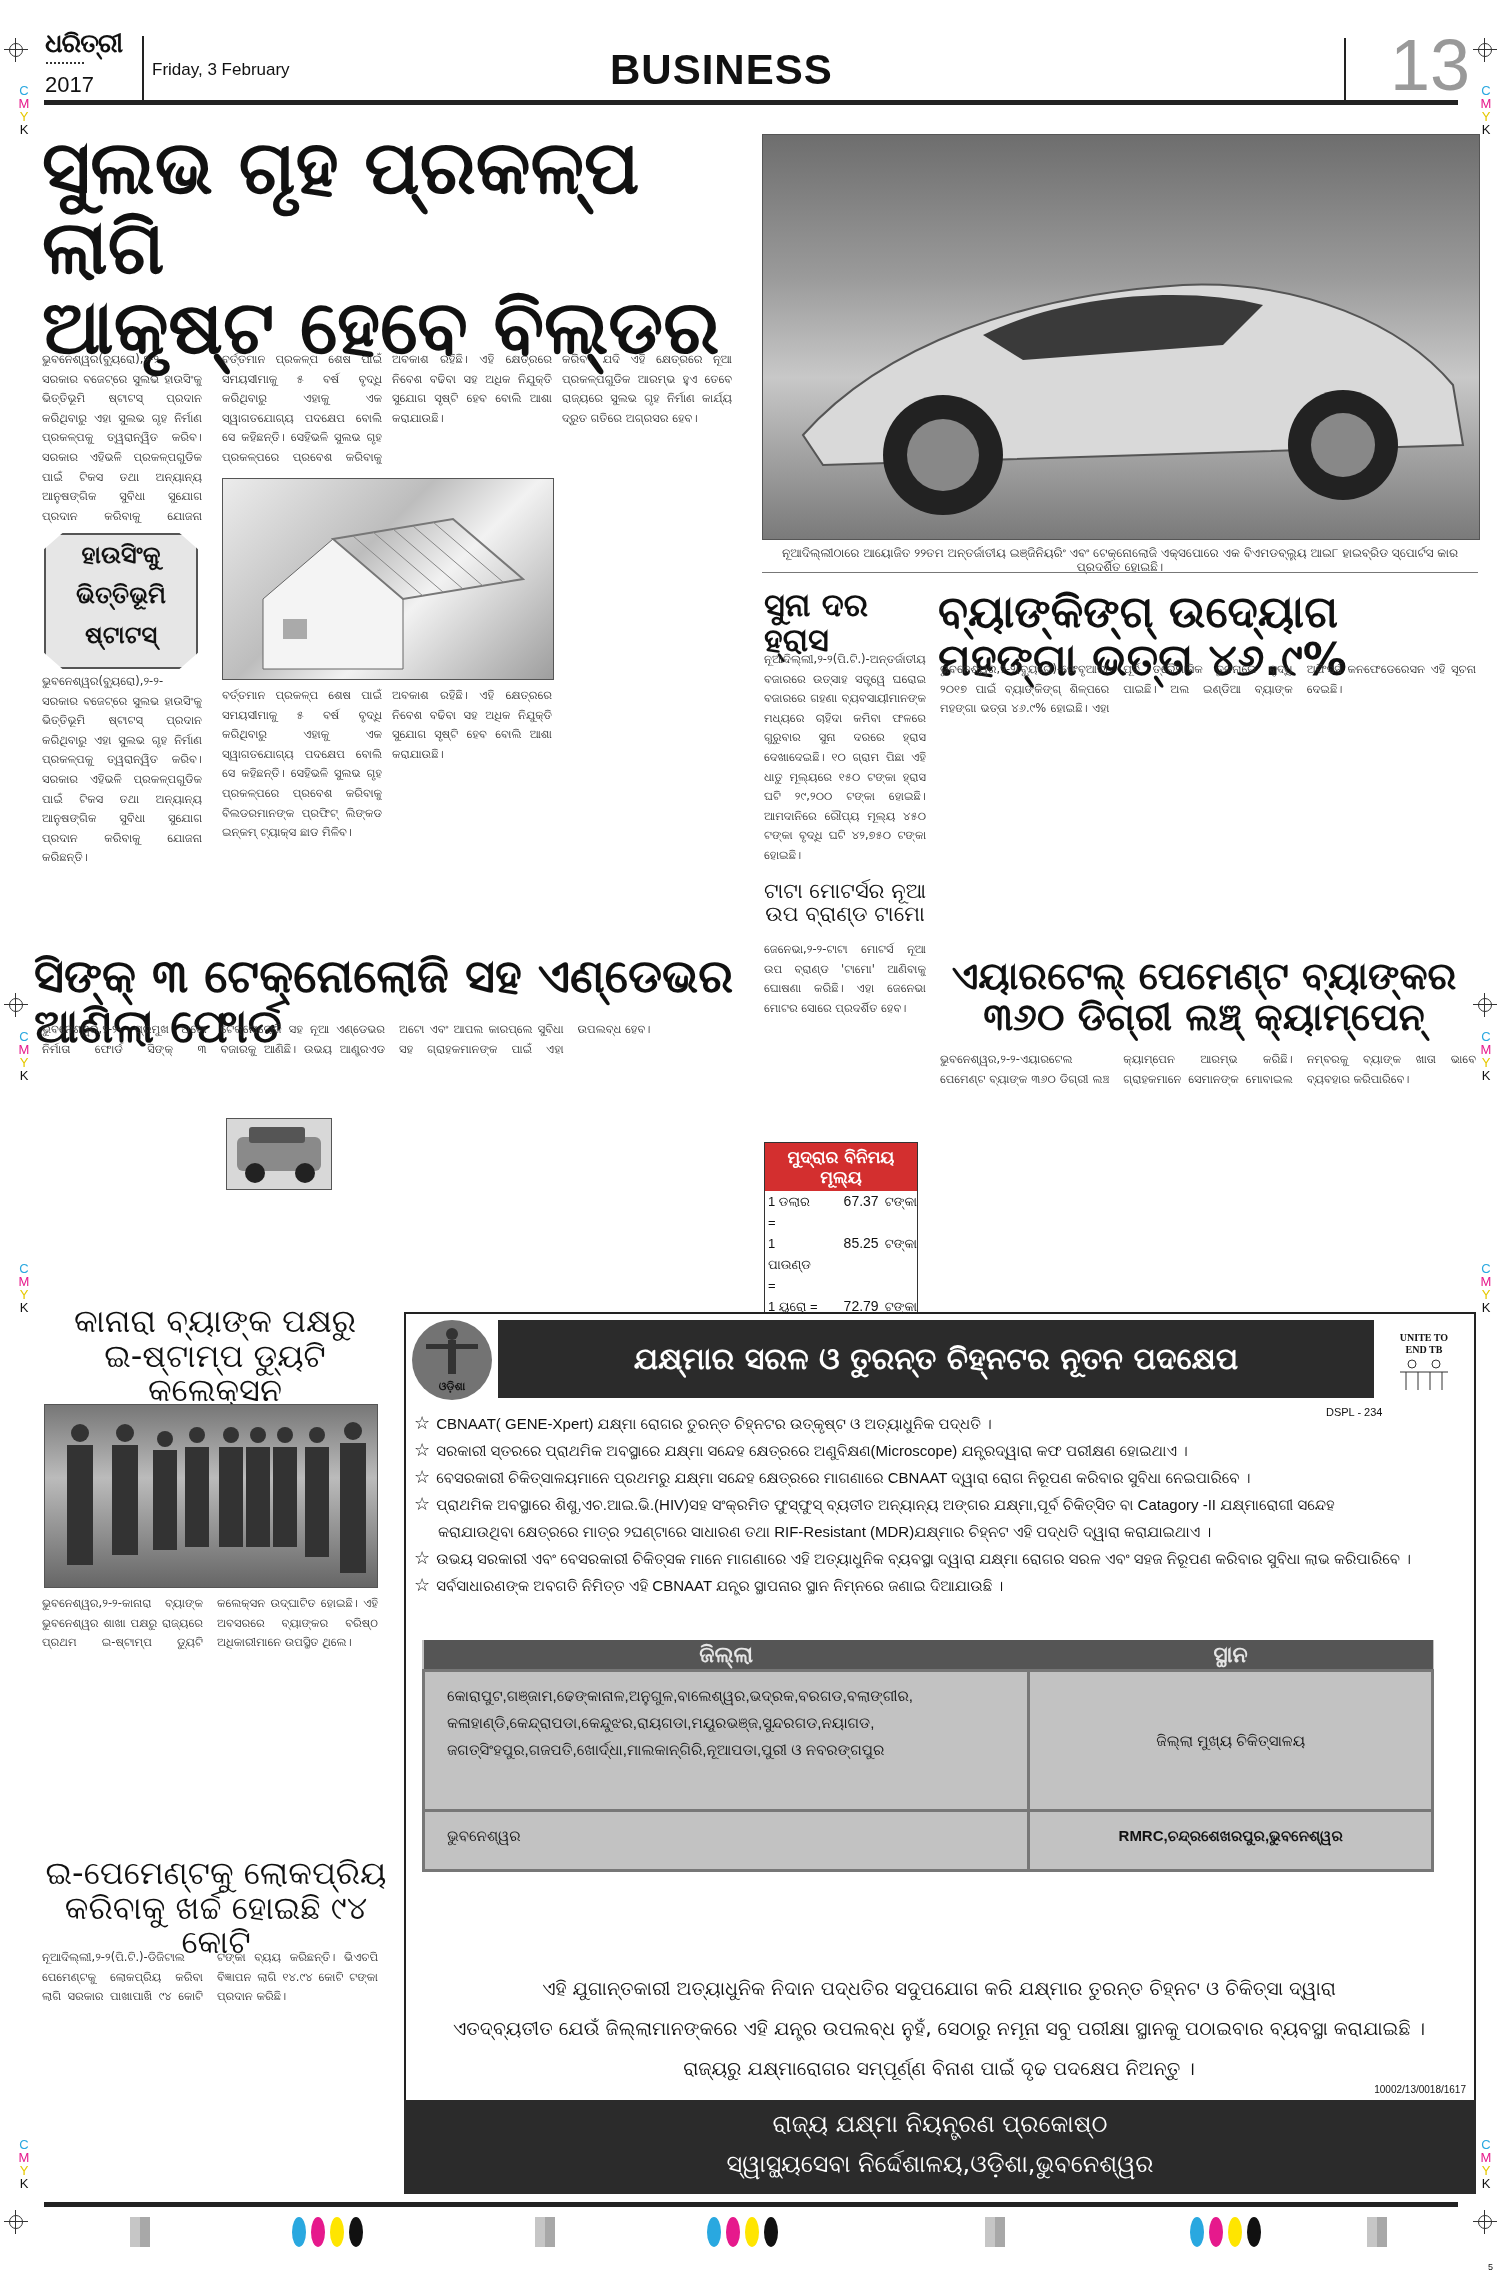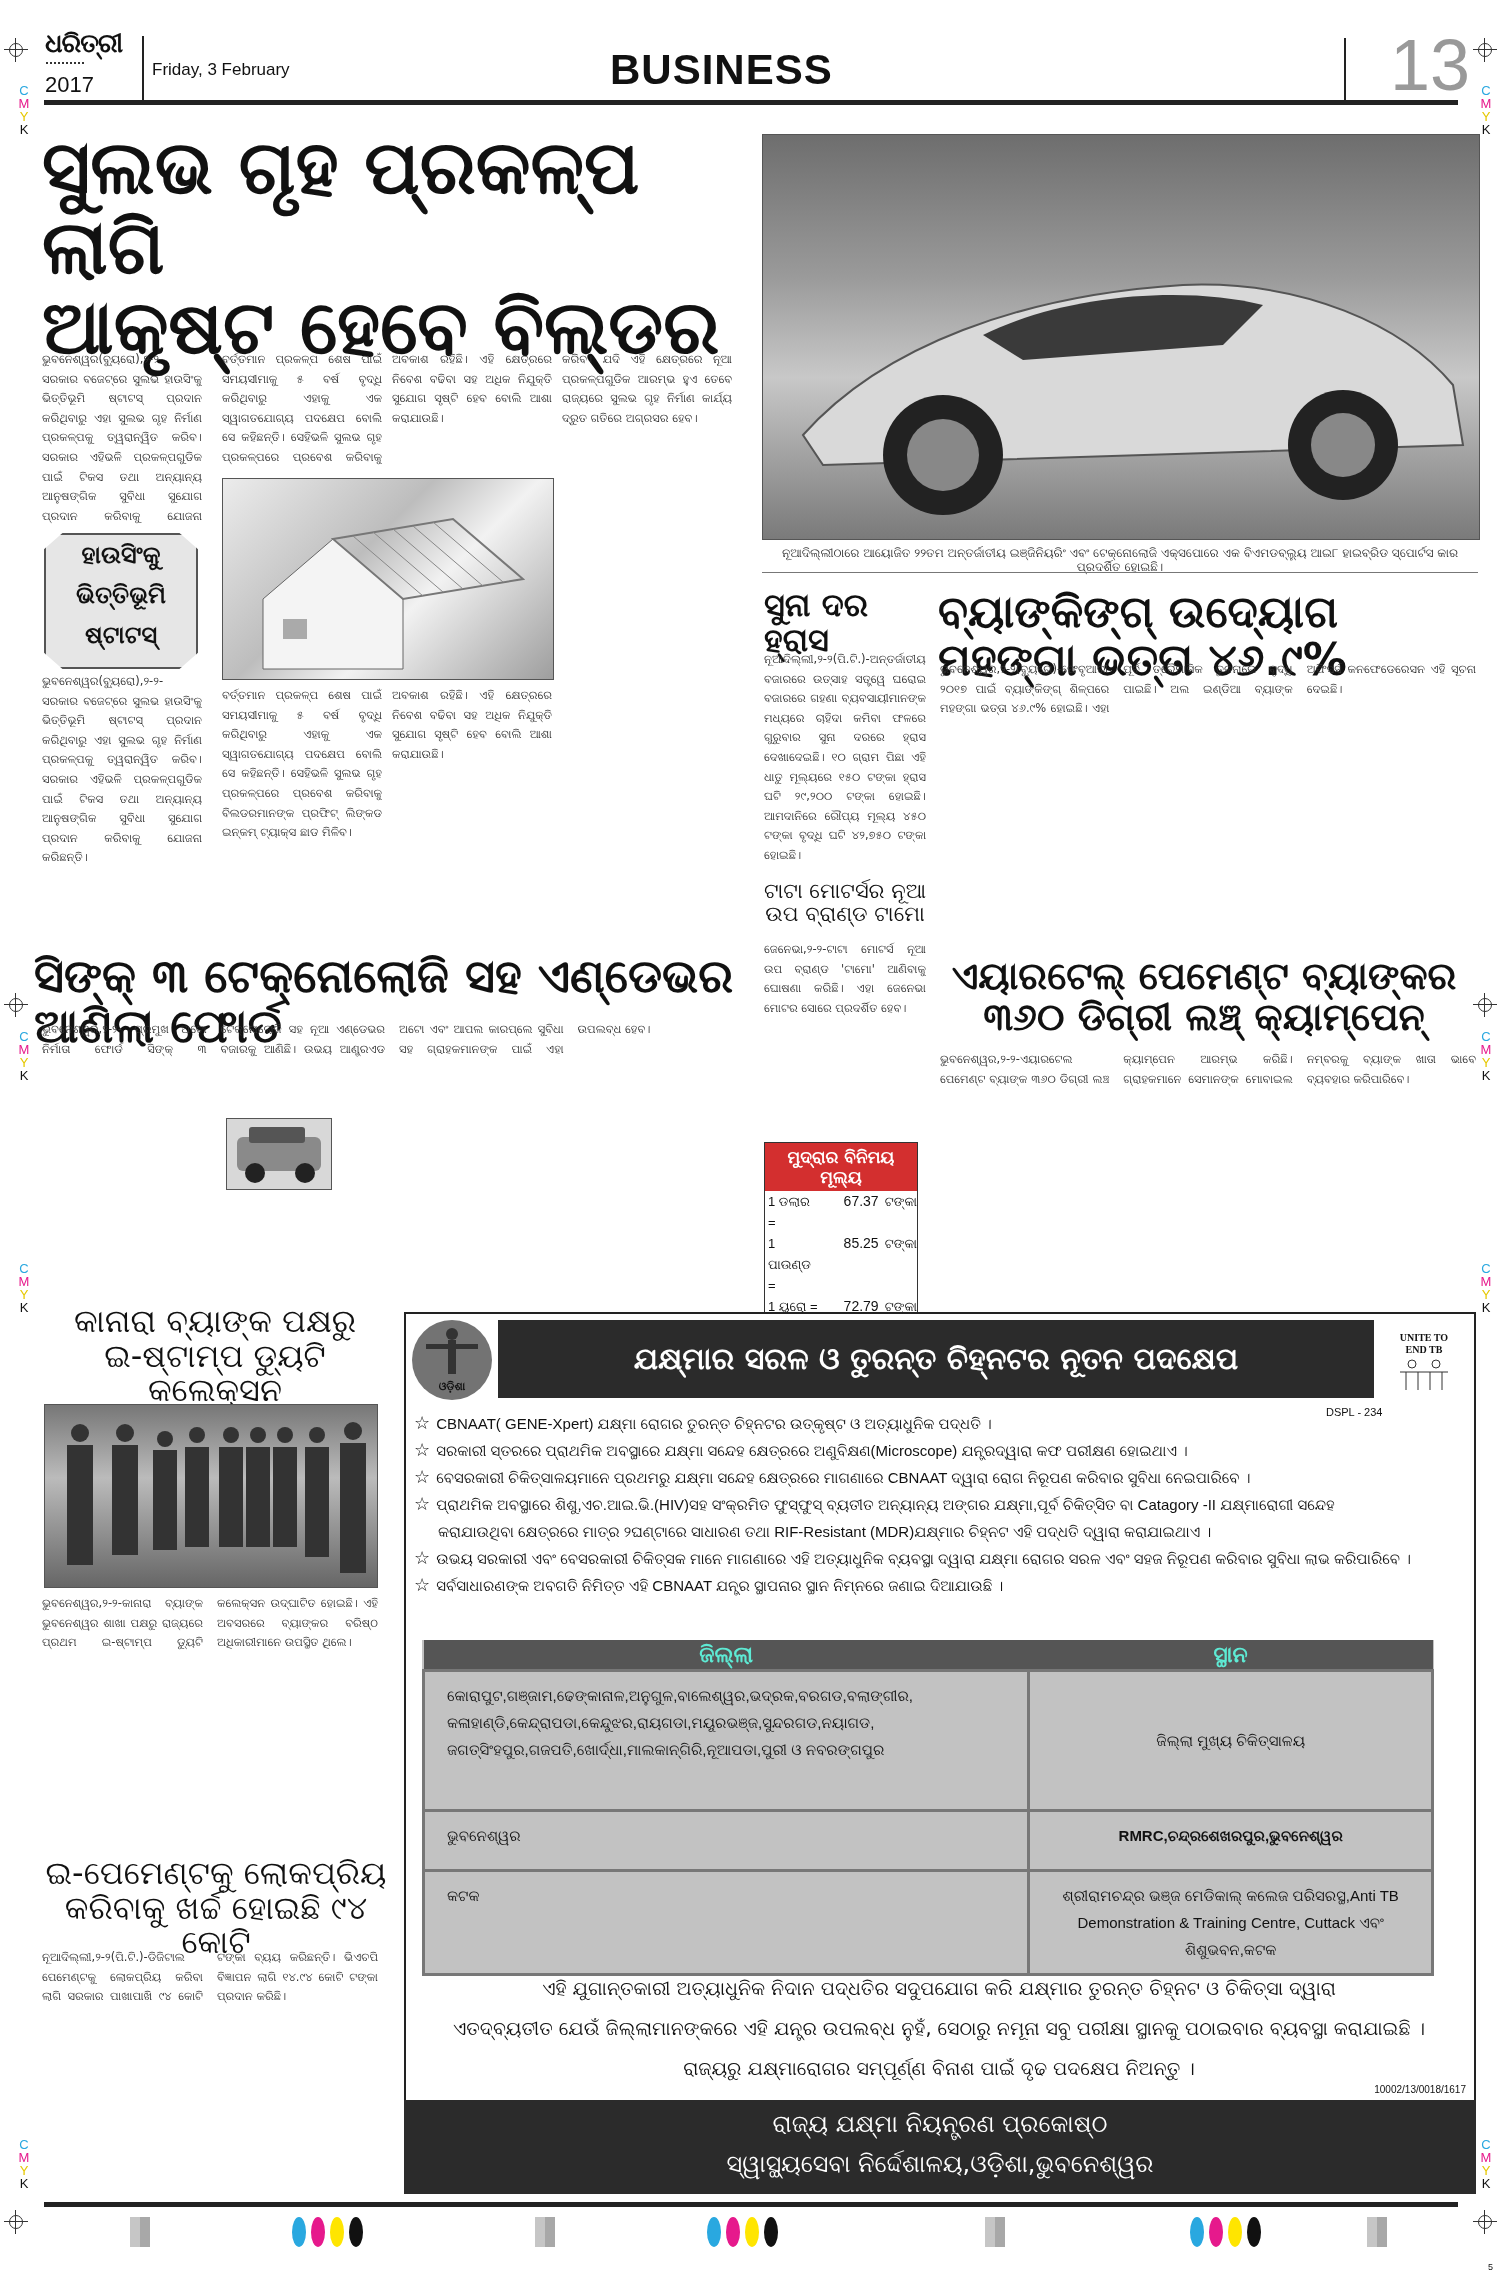--- a/index.html
+++ b/index.html
@@ -36,21 +36,21 @@
   .fx-row { font:13px/21px "Liberation Sans", sans-serif; padding-left:3px; display:flex; }
   .fx-row .k { width:56px; }
   .fx-row .v { width:64px; text-align:right; font-size:14px; }
   .fx-row .u { padding-left:6px; }
   
   .ad { border:2px solid #222; background:#fff; }
   .ad-head { background:#2b2b2b; color:#fff; font:bold 30px "DejaVu Sans", sans-serif; text-align:center; }
   .ad-pt { font:15px/27px "Liberation Sans", sans-serif; color:#111; }
   .ad-pt .star { font-size:18px; margin-right:6px; }
   .tbl { border-collapse:collapse; background:#c2c2c2; font:15px/27px "Liberation Sans", sans-serif; }
-  .tbl th { background:#555; color:#5eead4; font:bold 22px "DejaVu Sans", sans-serif; padding:2px 0; }
+  .tbl th { background:#555; color:#e5e5e5; font:bold 22px "DejaVu Sans", sans-serif; padding:2px 0; }
   .tbl td { border:3px solid #777; padding:10px 22px; vertical-align:top; }
   .ad-foot { background:#2b2b2b; color:#fff; text-align:center; font:24px/40px "DejaVu Sans", sans-serif; }
   .swatch { position:absolute; width:20px; height:30px; background:linear-gradient(90deg,#c6c6c6 50%,#a8a8a8 50%); }
   .dot { position:absolute; width:14px; height:30px; border-radius:50%; }
 </style>
 </head>
 <body>
 
 <div class="reg" style="left:4px;top:38px;">
     <span></span>
@@ -308,24 +308,20 @@
     </thead>
     <tbody>
       <tr style="height:140px;">
         <td>କୋରାପୁଟ,ଗଞ୍ଜାମ,ଢେଙ୍କାନାଳ,ଅନୁଗୁଳ,ବାଲେଶ୍ୱର,ଭଦ୍ରକ,ବରଗଡ,ବଲାଙ୍ଗୀର, କଳାହାଣ୍ଡି,କେନ୍ଦ୍ରାପଡା,କେନ୍ଦୁଝର,ରାୟଗଡା,ମୟୂରଭଞ୍ଜ,ସୁନ୍ଦରଗଡ,ନୟାଗଡ, ଜଗତ୍‌ସିଂହପୁର,ଗଜପତି,ଖୋର୍ଦ୍ଧା,ମାଲକାନ୍‌ଗିରି,ନୂଆପଡା,ପୁରୀ ଓ ନବରଙ୍ଗପୁର</td>
         <td style="text-align:center;vertical-align:middle;">ଜିଲ୍ଲା ମୁଖ୍ୟ ଚିକିତ୍ସାଳୟ</td>
       </tr>
       <tr style="height:60px;">
         <td>ଭୁବନେଶ୍ୱର</td>
         <td style="text-align:center;font-weight:bold;">RMRC,ଚନ୍ଦ୍ରଶେଖରପୁର,ଭୁବନେଶ୍ୱର</td>
       </tr>
-      <tr style="height:100px;">
-        <td>କଟକ</td>
-        <td style="text-align:center;">ଶ୍ରୀରାମଚନ୍ଦ୍ର ଭଞ୍ଜ ମେଡିକାଲ୍ କଲେଜ ପରିସରସ୍ଥ,Anti TB Demonstration &amp; Training Centre, Cuttack ଏବଂ ଶିଶୁଭବନ,କଟକ</td>
-      </tr>
     </tbody>
   </table>
 
   <div class="abs" style="left:10px;top:654px;width:1046px;text-align:center;font:19px/40px 'DejaVu Sans',sans-serif;">
     <div>ଏହି ଯୁଗାନ୍ତକାରୀ ଅତ୍ୟାଧୁନିକ ନିଦାନ ପଦ୍ଧତିର ସଦୁପଯୋଗ କରି ଯକ୍ଷ୍ମାର ତୁରନ୍ତ ଚିହ୍ନଟ ଓ ଚିକିତ୍ସା ଦ୍ୱାରା</div>
     <div>ଏତଦ୍‌ବ୍ୟତୀତ ଯେଉଁ ଜିଲ୍ଲାମାନଙ୍କରେ ଏହି ଯନ୍ତ୍ର ଉପଲବ୍ଧ ନୁହଁ, ସେଠାରୁ ନମୂନା ସବୁ ପରୀକ୍ଷା ସ୍ଥାନକୁ ପଠାଇବାର ବ୍ୟବସ୍ଥା କରାଯାଇଛି ।</div>
     <div>ରାଜ୍ୟରୁ ଯକ୍ଷ୍ମାରୋଗର ସମ୍ପୂର୍ଣ୍ଣ ବିନାଶ ପାଇଁ ଦୃଢ ପଦକ୍ଷେପ ନିଅନ୍ତୁ ।</div>
   </div>
   <div class="abs" style="right:8px;top:770px;font:10px 'Liberation Sans',sans-serif;">10002/13/0018/1617</div>
 </div>

